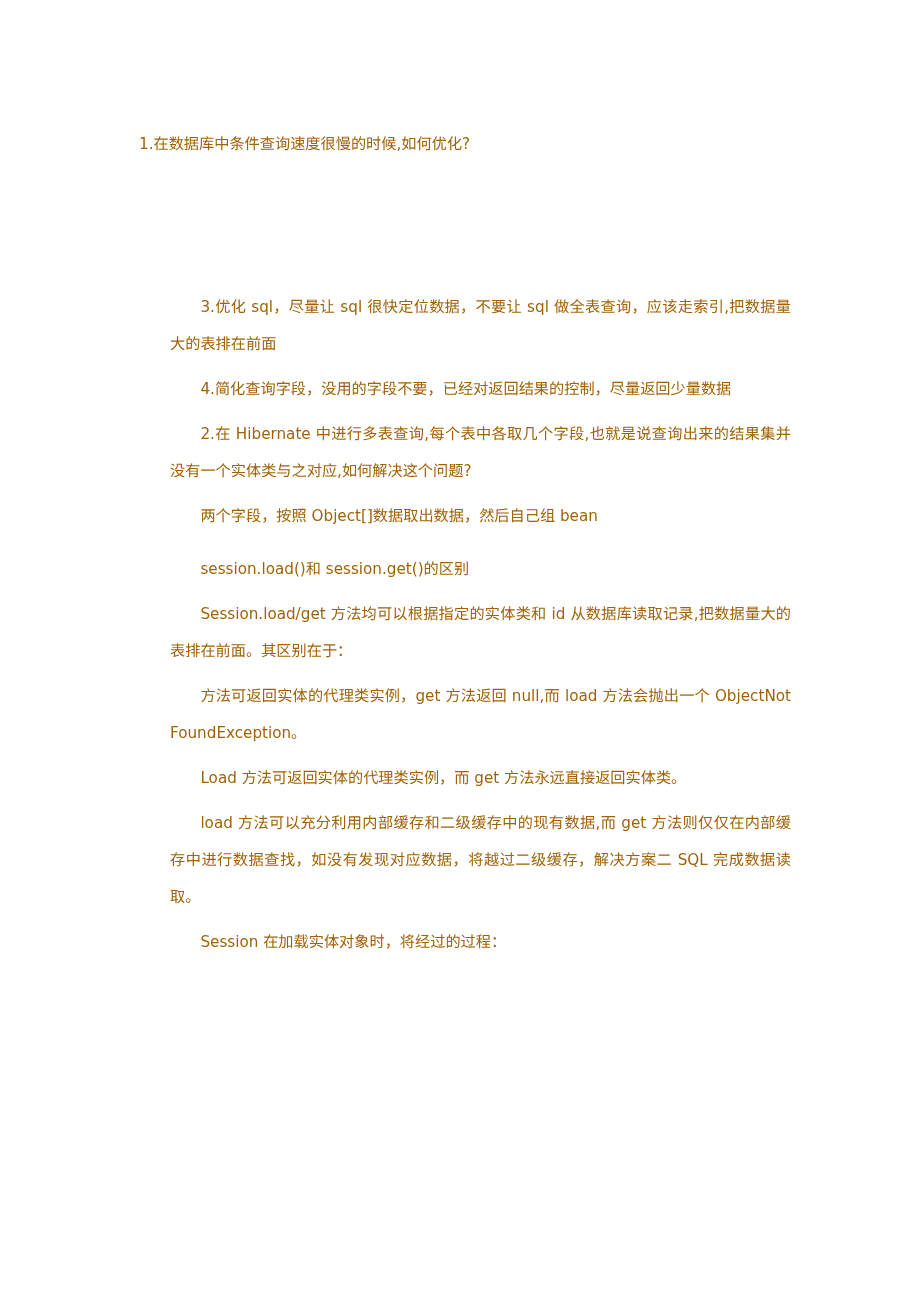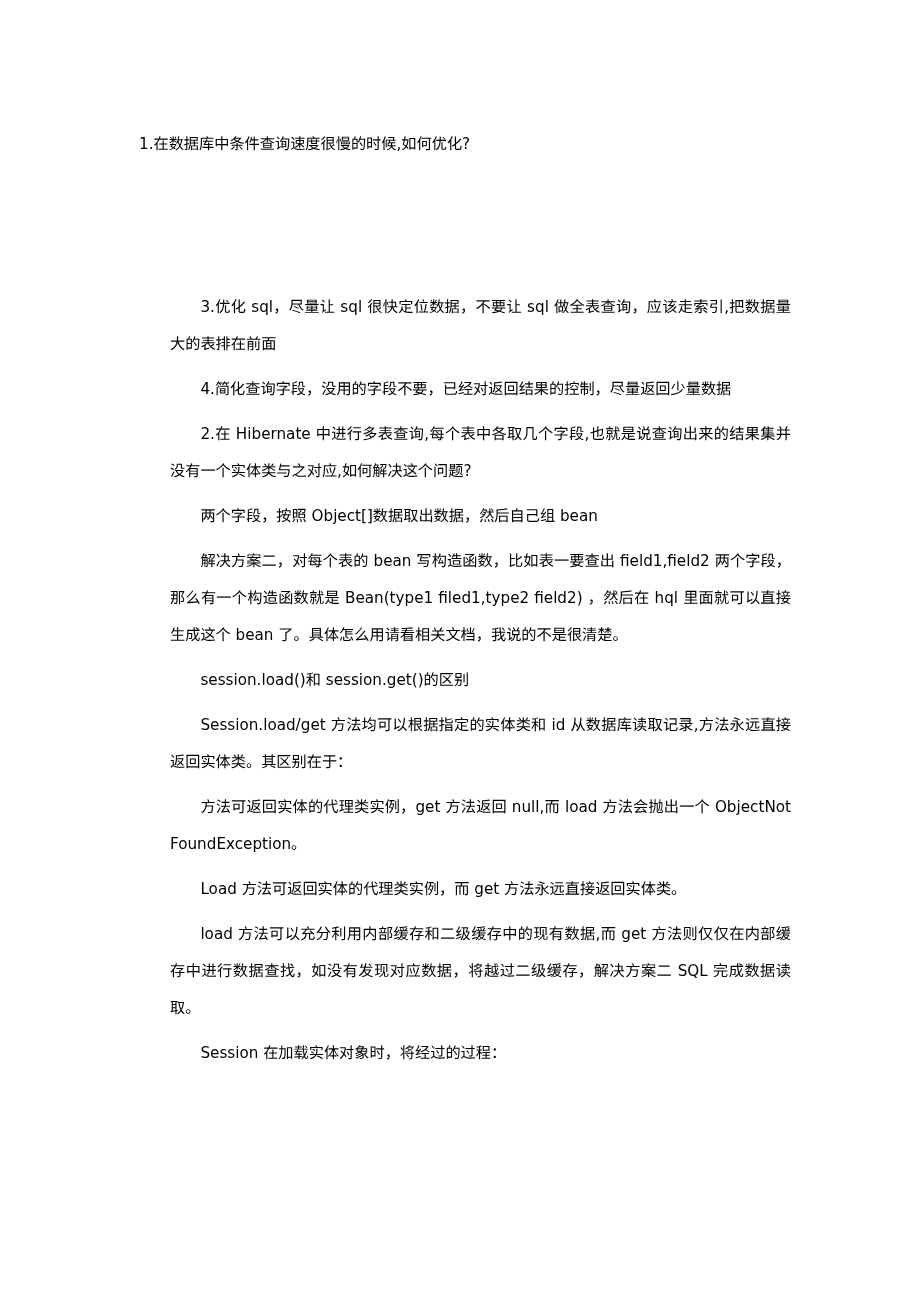--- a/index.html
+++ b/index.html
@@ -28,21 +28,21 @@
   .doc-body {
     position: absolute;
     left: 139px;
     top: 126px;
     width: 652px;
   }
 
   .para {
     font-size: 15.2px;
     line-height: 37px;
-    color: #000000;
+    color: #a16207;
     text-align: justify;
     text-justify: inter-ideograph;
     word-break: break-all;
     overflow-wrap: break-word;
     margin: 0;
     letter-spacing: 0;
   }
 
   
   .para.indent {
@@ -81,29 +81,28 @@
     <div class="spacer gap-para"></div>
 
     <p class="para indent">2.在 Hibernate 中进行多表查询,每个表中各取几个字段,也就是说查询出来的结果集并没有一个实体类与之对应,如何解决这个问题?</p>
 
     <div class="spacer gap-para"></div>
 
     <p class="para indent">两个字段，按照 Object[]数据取出数据，然后自己组 bean</p>
 
     <div class="spacer gap-para"></div>
 
-    <p class="para indent">解决方案二，对每个表的 bean 写构造函数，比如表一要查出 field1,field2 两个字段，那么有一个构造函数就是 Bean(type1  filed1,type2  field2) ，然后在 hql 里面就可以直接生成这个 bean 了。具体怎么用请看相关文档，我说的不是很清楚。</p>
 
     <div class="spacer gap-para"></div>
 
     <p class="para indent">session.load()和 session.get()的区别</p>
 
     <div class="spacer gap-para"></div>
 
-    <p class="para indent">Session.load/get 方法均可以根据指定的实体类和 id 从数据库读取记录,方法永远直接返回实体类。其区别在于：</p>
+    <p class="para indent">Session.load/get 方法均可以根据指定的实体类和 id 从数据库读取记录,把数据量大的表排在前面。其区别在于：</p>
 
     <div class="spacer gap-para"></div>
 
     <p class="para indent">方法可返回实体的代理类实例，get 方法返回 null,而 load 方法会抛出一个 ObjectNotFoundException。</p>
 
     <div class="spacer gap-para"></div>
 
     <p class="para indent">Load 方法可返回实体的代理类实例，而 get 方法永远直接返回实体类。</p>
 
     <div class="spacer gap-para"></div>

